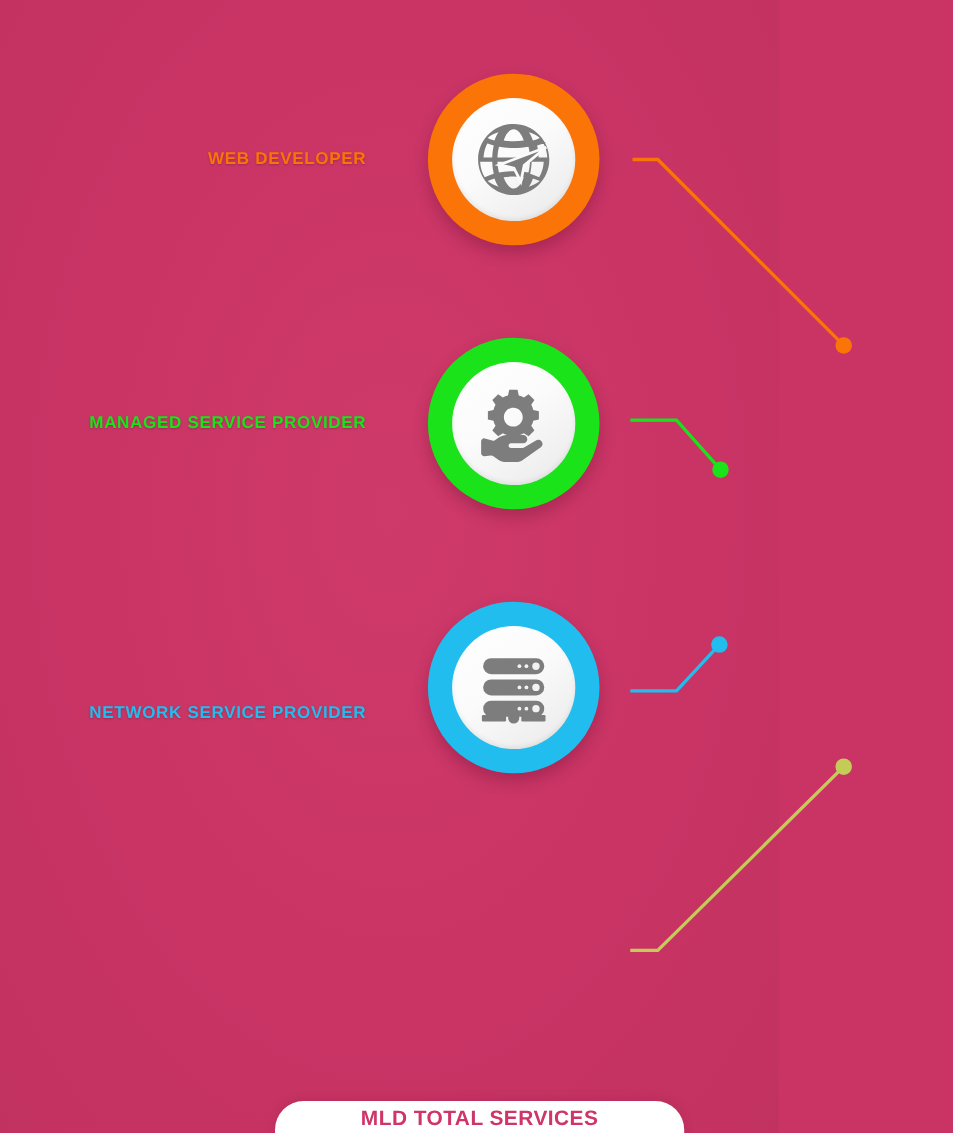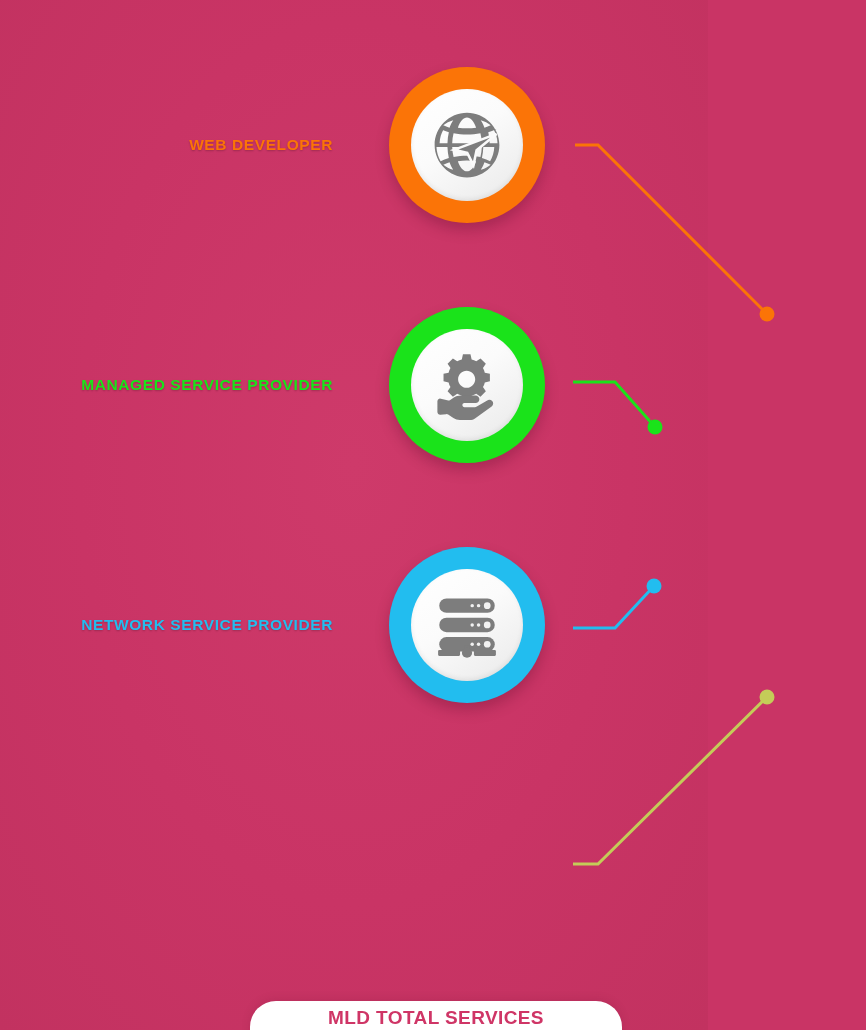--- a/index.html
+++ b/index.html
@@ -139,21 +139,21 @@
       <div class="disc">
         <svg viewBox="0 0 64 64">
           <path d="M31.5 5.5l-1 4.4c-1.4.3-2.8.9-4 1.6l-3.7-2.5-4.6 4.6 2.5 3.7c-.7 1.2-1.3 2.6-1.6 4l-4.4 1v6.5l4.4 1c.3 1.4.9 2.8 1.6 4l-2.5 3.7 4.6 4.6 3.7-2.5c1.2.7 2.6 1.3 4 1.6l1 4.4H38l1-4.4c1.4-.3 2.8-.9 4-1.6l3.7 2.5 4.6-4.6-2.5-3.7c.7-1.2 1.3-2.6 1.6-4l4.4-1v-6.5l-4.4-1c-.3-1.4-.9-2.8-1.6-4l2.5-3.7-4.6-4.6-3.7 2.5c-1.2-.7-2.6-1.3-4-1.6l-1-4.4h-6.5zm3.2 14.1c4.1 0 7.4 3.3 7.4 7.4s-3.3 7.4-7.4 7.4-7.4-3.3-7.4-7.4 3.3-7.4 7.4-7.4z" transform="translate(-3,0)"></path>
           <path d="M8.5 43.6c-1.3.3-2.1 1.3-2.1 2.5v9.3c0 1.4 1.2 2.4 2.6 2.3l5-.5c.6-.1 1.2.1 1.7.4l4.5 3c1.7 1.1 3.6 1.7 5.6 1.7h8.7c1.6 0 3.1-.5 4.4-1.4l14.4-10.3c1.6-1.1 1.8-3.3.5-4.7-1.1-1.2-2.9-1.4-4.3-.6l-9 5.4c-.5.3-1.1.5-1.7.5H29.8c-1 0-1.8-.8-1.8-1.8s.8-1.8 1.8-1.8h9.6c1.8 0 3.3-1.5 3.3-3.3s-1.5-3.3-3.3-3.3H26.7c-2.3 0-4.5.7-6.4 2l-3.1 2.1c-.4.3-.9.4-1.4.4l-7.3-1.9z"></path>
         </svg>
       </div>
     </div>
   </div>
 
   <div class="row" id="row-2" style="top: 525px;">
-    <div class="label" id="label-2" style="color: rgb(34, 189, 239);">NETWORK SERVICE PROVIDER</div>
+    <div class="label" id="label-2" style="color: rgb(34, 189, 239); margin-top: 24px;">NETWORK SERVICE PROVIDER</div>
     <div class="badge" id="badge-2" style="background: rgb(34, 189, 239);">
       <div class="disc">
         <svg viewBox="0 0 64 64">
           <rect x="8" y="9" width="48" height="12.5" rx="6.25"></rect>
           <rect x="8" y="25.7" width="48" height="12.5" rx="6.25"></rect>
           <rect x="8" y="42.4" width="48" height="12.5" rx="6.25"></rect>
           <circle cx="49.5" cy="15.25" r="2.9" fill="#f2f2f2"></circle>
           <circle cx="42" cy="15.25" r="1.5" fill="#f2f2f2"></circle>
           <circle cx="36.5" cy="15.25" r="1.5" fill="#f2f2f2"></circle>
           <circle cx="49.5" cy="31.95" r="2.9" fill="#f2f2f2"></circle>

